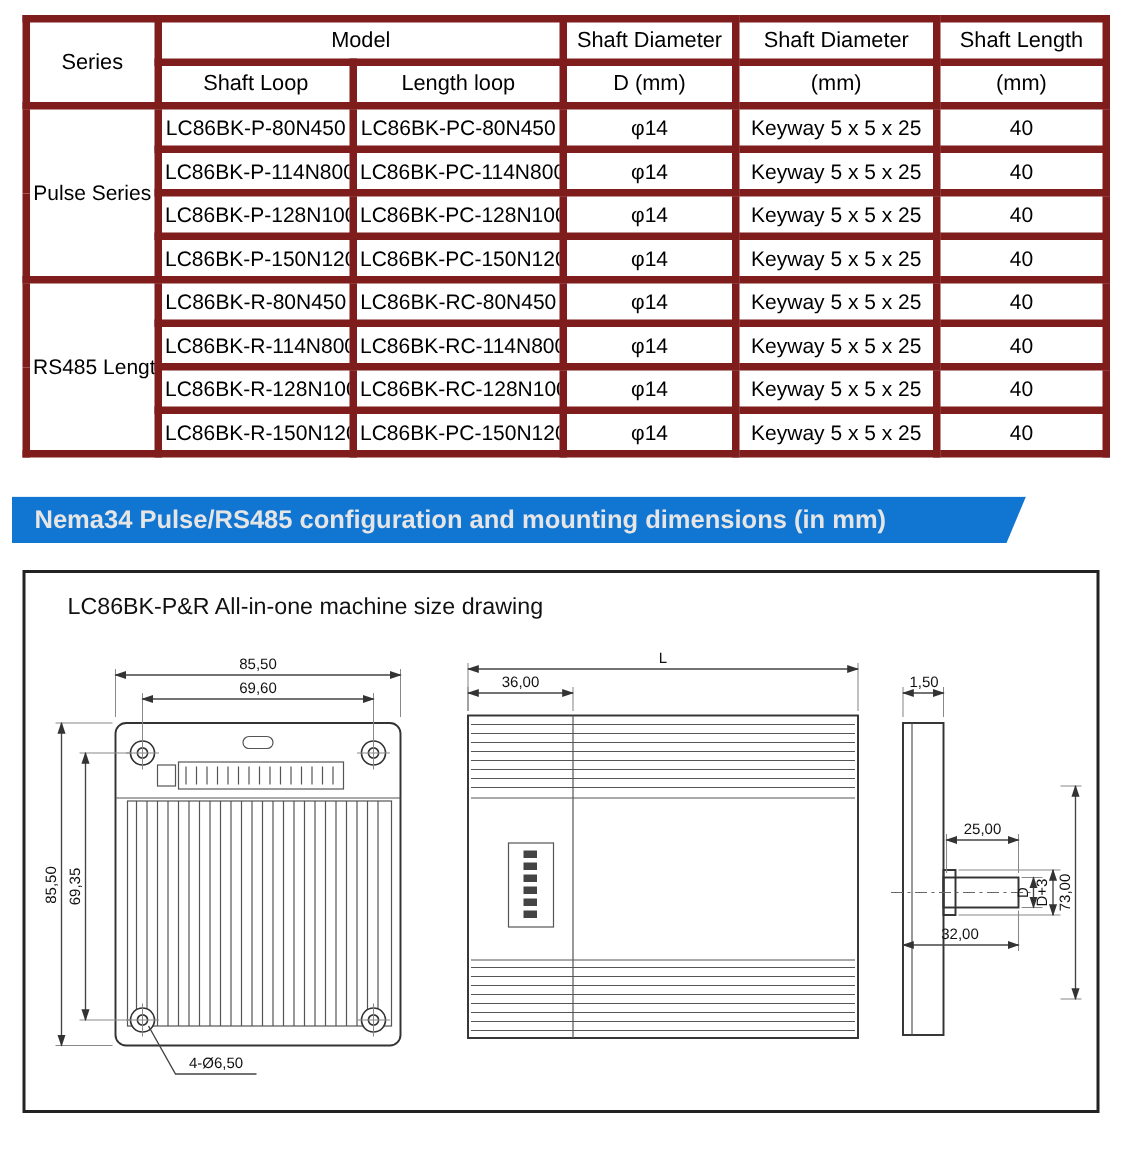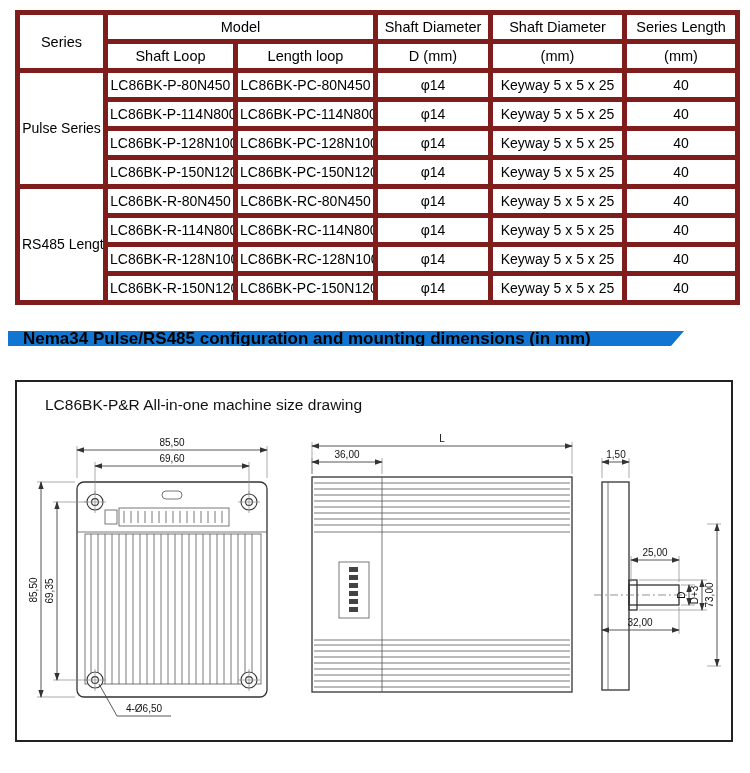--- a/index.html
+++ b/index.html
@@ -12,22 +12,22 @@
   .spec-table th, .spec-table td {
     border:5px solid #7f1d1d; text-align:center; vertical-align:middle;
     font-size:14px; font-weight:normal; height:29px; padding:0 2px;
     overflow:hidden; white-space:nowrap;
   }
   .spec-table th { font-size:14.5px; }
   .series-cell { white-space:pre-line; line-height:1.25; }
 
   
   .banner {
-    position:absolute; top:331px; left:8px; width:676px; height:15px;
-    background:#1175d2; color:#000000; display:flex; align-items:center;
+    position:absolute; top:331px; left:8px; width:676px; height:31px;
+    background:#1175d2; color:#e5e5e5; display:flex; align-items:center;
     padding-left:15px; font-size:17px; font-weight:600;
     clip-path: polygon(0 0, 100% 0, calc(100% - 13px) 100%, 0 100%);
   }
 
   
   .drawing-box {
     position:absolute; top:380px; left:15px; width:718px; height:362px;
     border:2px solid #222; background:#fff;
   }
   .drawing-title {
@@ -58,21 +58,21 @@
       <col style="width:115px">
         <col style="width:134px">
         <col style="width:113px">
     </colgroup>
     <thead>
       <tr>
         <th rowspan="2">Series</th>
         <th colspan="2">Model</th>
         <th>Shaft Diameter</th>
         <th>Shaft Diameter</th>
-        <th>Series Length</th>
+        <th>Shaft Length</th>
       </tr>
       <tr>
         <th>Shaft Loop</th>
         <th>Length loop</th>
         <th>D (mm)</th>
         <th>(mm)</th>
         <th>(mm)</th>
       </tr>
     </thead>
     <tbody>

